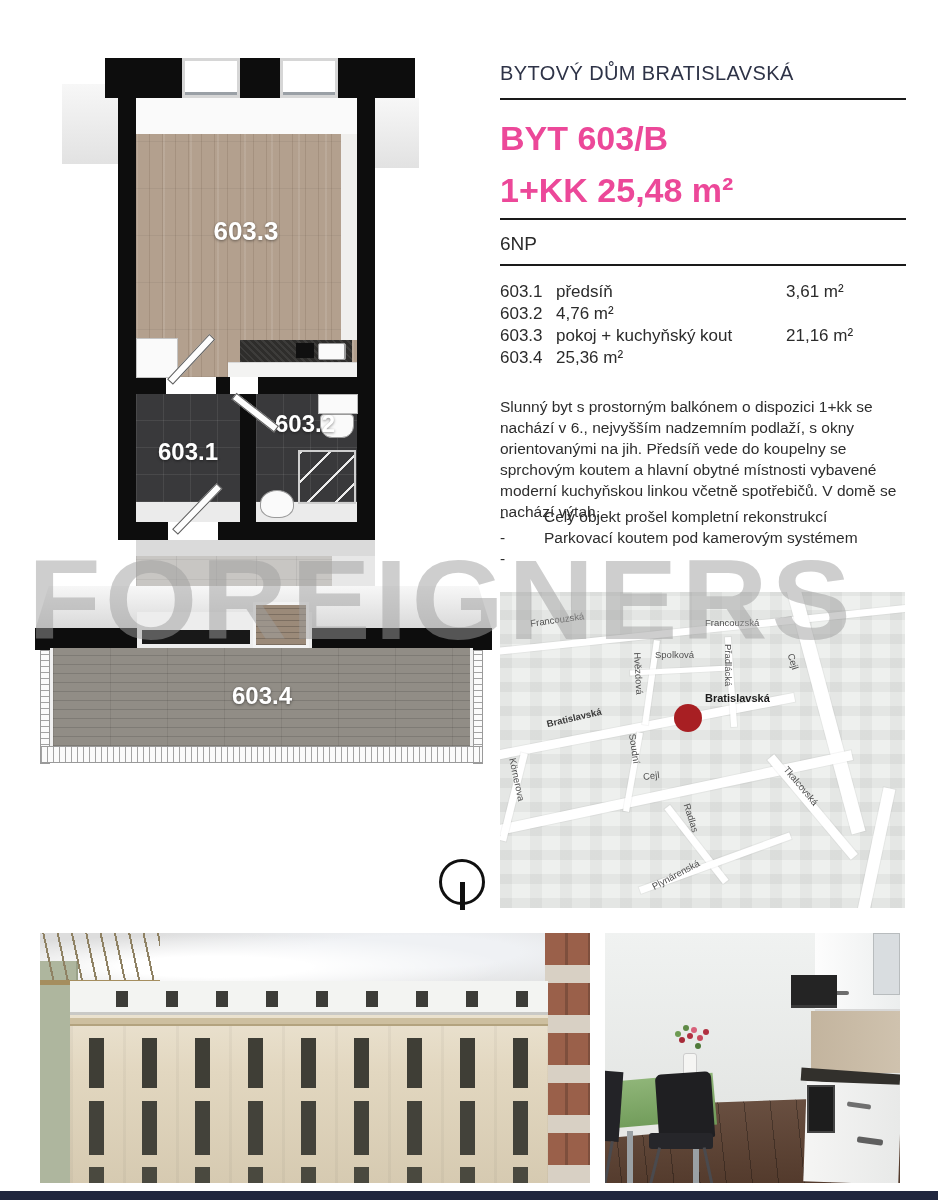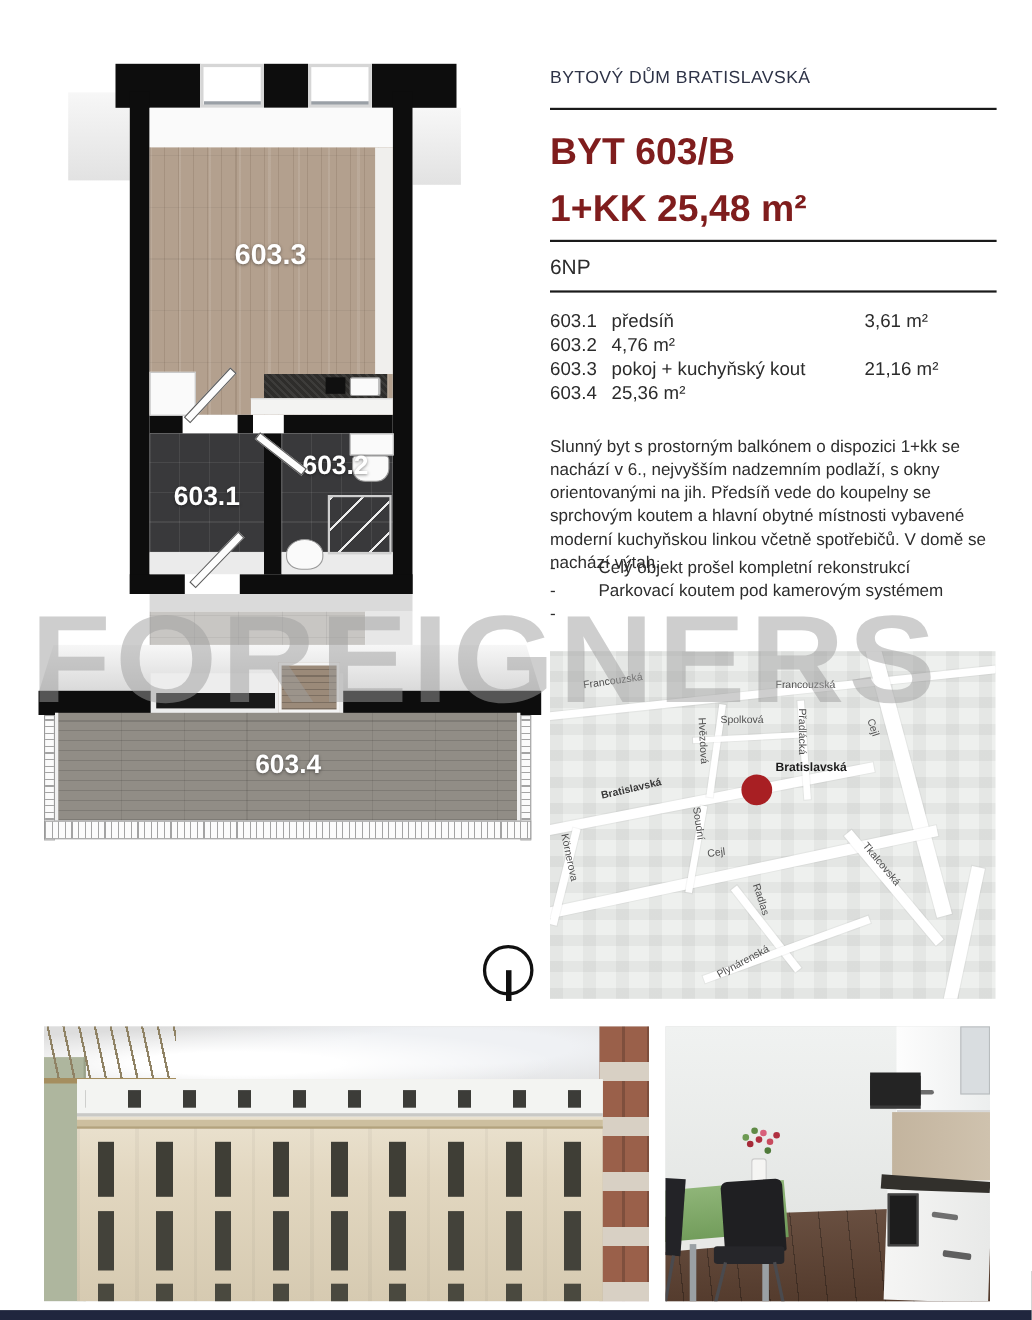--- a/index.html
+++ b/index.html
@@ -19,22 +19,22 @@
   .deckwood{background-color:#918d86;background-image:
         repeating-linear-gradient(0deg,rgba(0,0,0,.13) 0 1px,transparent 1px 9px),
         repeating-linear-gradient(90deg,rgba(0,0,0,.08) 0 1px,transparent 1px 57px);
         border-left:3px solid #f0f0f0;border-right:3px solid #f0f0f0;}
   .rail{background:#fbfbfb;border:1px solid #9a9a9a;}
   .railv{background-image:repeating-linear-gradient(0deg,#a3a3a3 0 1px,transparent 1px 6px);}
   .railh{background-image:repeating-linear-gradient(90deg,#a3a3a3 0 1px,transparent 1px 6px);}
   .door{position:absolute;height:6px;background:#fdfdfd;border:1px solid #5c5c5c;}
   .fixt{position:absolute;background:#fafafa;border:1px solid #9a9a9a;}
   .rule{position:absolute;left:500px;width:406px;height:2px;background:#1a1a1a;}
-  .subtitle{position:absolute;left:500px;top:62px;font-size:16px;letter-spacing:.4px;color:#2e3347;}
-  .title{position:absolute;left:500px;top:112px;font-size:34px;line-height:52px;font-weight:700;color:#7f1d1d;}
+  .subtitle{position:absolute;left:500px;top:62px;font-size:20px;letter-spacing:.4px;color:#2e3347;}
+  .title{position:absolute;left:500px;top:112px;font-size:34px;line-height:52px;font-weight:700;color:#ec4899;}
   .floor-tag{position:absolute;left:500px;top:233px;font-size:19px;color:#2b2b2b;}
   .room-row{position:absolute;left:500px;width:406px;height:22px;display:grid;
             grid-template-columns:56px 230px 1fr;font-size:17px;color:#2b2b2b;}
   .desc{position:absolute;left:500px;top:396px;width:408px;font-size:15.5px;line-height:21px;color:#2d2d2d;}
   .bullet-row{position:absolute;left:500px;width:408px;display:grid;grid-template-columns:44px 1fr;
               font-size:15.5px;line-height:21px;color:#2d2d2d;}
   .map{position:absolute;left:500px;top:592px;width:405px;height:316px;overflow:hidden;
        background-color:#eef0ee;background-image:
        repeating-linear-gradient(0deg,rgba(0,0,0,.045) 0 10px,transparent 10px 24px),
        repeating-linear-gradient(90deg,rgba(0,0,0,.04) 0 12px,transparent 12px 30px);}

